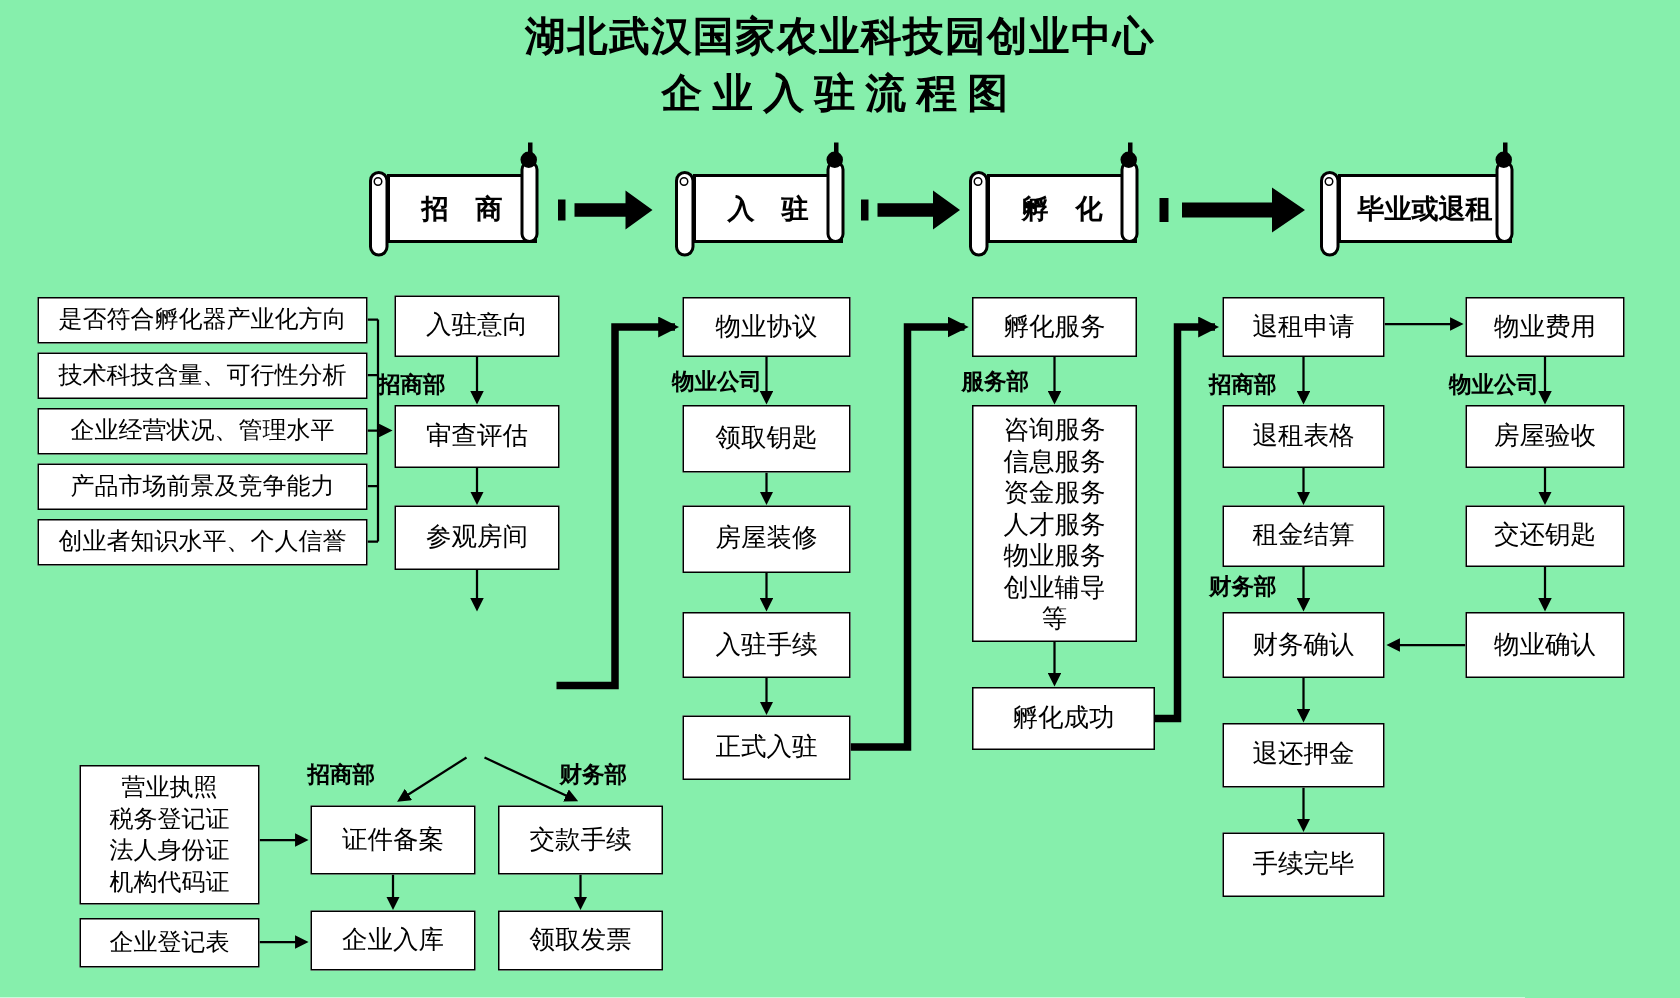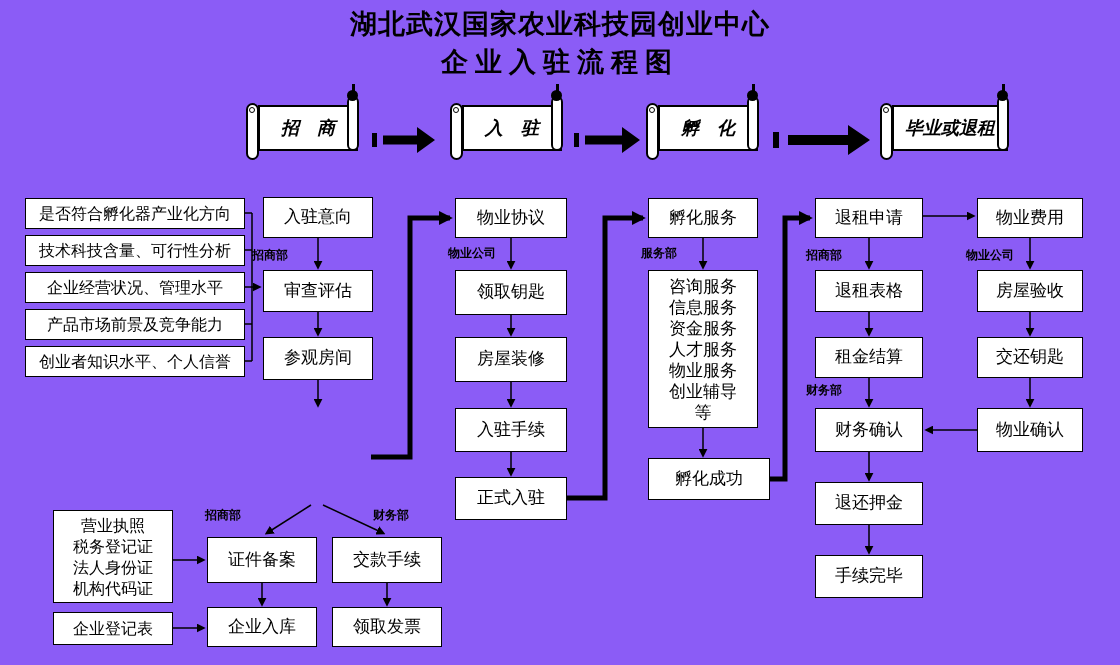--- a/index.html
+++ b/index.html
@@ -1,35 +1,35 @@
 <!DOCTYPE html>
 <html><head>
 <meta charset="utf-8">
 <style>
   * { box-sizing: border-box; }
   html, body { margin: 0; padding: 0; background: #fff; }
   #canvas {
-    position: relative; width: 1120px; height: 665px; background: #8b5cf6;
+    position: relative; width: 1120px; height: 665px; background: #86efac;
     color: #000; font-family: "Liberation Sans", sans-serif; overflow: hidden;
   }
   .title1 { position: absolute; top: 6px; left: 0; width: 100%; text-align: center;
             font-size: 27px; font-weight: bold; letter-spacing: 1px; }
   .title2 { position: absolute; top: 44px; left: 0; width: 100%; text-align: center;
             font-size: 27px; font-weight: bold; letter-spacing: 7px; }
   .box { position: absolute; background: #fff; border: 1.6px solid #000;
          display: flex; align-items: center; justify-content: center;
          text-align: center; font-size: 17px; line-height: 1.2; }
   .small { font-size: 16px; }
   .multi { flex-direction: column; align-items: center; }
   .multi span { display: block; line-height: 21px; }
   .contract-box span { line-height: 38px; }
-  .dept { position: absolute; font-weight: bold; font-size: 12px; white-space: nowrap; }
+  .dept { position: absolute; font-weight: bold; font-size: 15px; white-space: nowrap; }
   svg.layer { position: absolute; left: 0; top: 0; }
   
-  .scroll { position: absolute; top: 88px; height: 74px; font-style: italic; }
+  .scroll { position: absolute; top: 99px; height: 74px; }
   .s-body { position: absolute; top: 17px; height: 46px; background: #fff; border: 2.5px solid #000;
             display: flex; align-items: center; justify-content: center; font-weight: bold; font-size: 18px; }
   .s-lroll { position: absolute; left: 0; top: 15px; width: 13px; height: 57px;
              background: #fff; border: 2.5px solid #000; border-radius: 7px; }
   .s-ldot { position: absolute; left: 3px; top: 19px; width: 6px; height: 6px;
             background: #fff; border: 1.5px solid #000; border-radius: 50%; }
   .s-rroll { position: absolute; top: 8px; width: 12px; height: 55px;
              background: #fff; border: 2.5px solid #000; border-radius: 6px; }
   .s-knob { position: absolute; top: 2px; width: 11px; height: 11px; background: #000; border-radius: 50%; }
   .s-stem { position: absolute; top: -4px; width: 3px; height: 8px; background: #000; }

